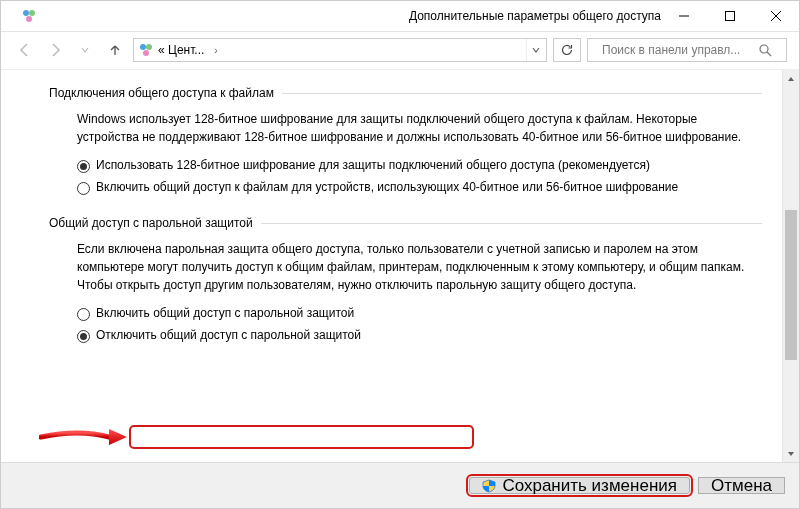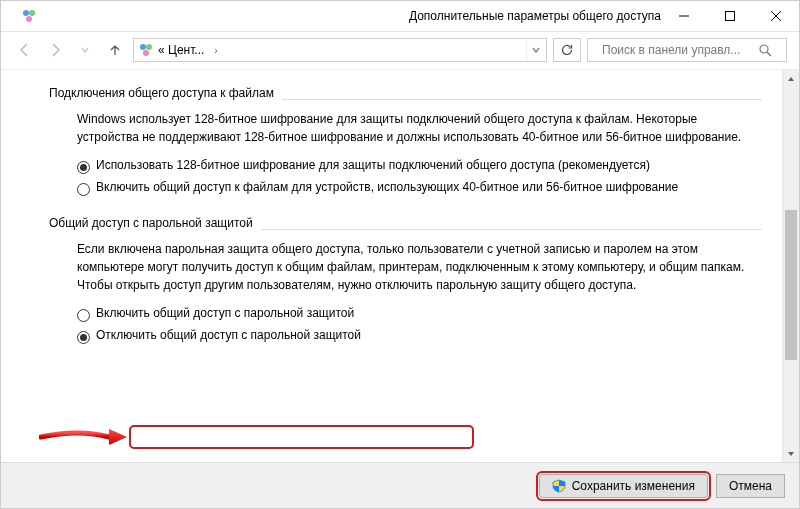--- a/index.html
+++ b/index.html
@@ -119,35 +119,35 @@
   }
   .sb-btn.up { top: 0; }
   .sb-btn.down { bottom: 0; }
   .sb-thumb {
     position: absolute; left: 2px; right: 2px;
     top: 140px; height: 150px;
     background: #c2c2c2;
   }
 
   .section-title-row {
-    display: flex; align-items: flex-end; gap: 8px;
+    display: flex; align-items: center; gap: 8px;
     margin: 6px 0 10px 0;
   }
   .section-title { font-size: 12px; white-space: nowrap; }
   .hr { flex: 1; height: 1px; background: #dcdcdc; }
 
   .section-body {
     padding-left: 28px;
     font-size: 12px;
     line-height: 1.5;
   }
   .desc { margin-bottom: 10px; color: #000; }
 
   .radio-row {
-    display: flex; align-items: flex-end; gap: 6px;
+    display: flex; align-items: center; gap: 6px;
     margin: 4px 0;
   }
   .radio {
     width: 13px; height: 13px; border-radius: 50%;
     border: 1px solid #333;
     margin-top: 2px;
     flex-shrink: 0;
     display: flex; align-items: center; justify-content: center;
     background: #fff;
   }
@@ -175,26 +175,26 @@
 
   
   .footer {
     position: absolute; left: 0; right: 0; bottom: 0; height: 46px;
     border-top: 1px solid #dcdcdc;
     background: #f0f0f0;
     display: flex; align-items: center; justify-content: flex-end;
     padding: 0 14px; gap: 8px;
   }
   .btn {
-    height: 24px;
+    height: 17px;
     padding: 0 12px;
     border: 1px solid #adadad;
     background: #e1e1e1;
     display: flex; align-items: center; justify-content: center;
-    font-size: 12px;
+    font-size: 17px;
     gap: 6px;
   }
   .btn.primary-outline {
     outline: 2px solid #d11a1a;
     outline-offset: 1px;
     border-radius: 3px;
   }
   .shield {
     width: 14px; height: 14px;
     display: inline-flex;

